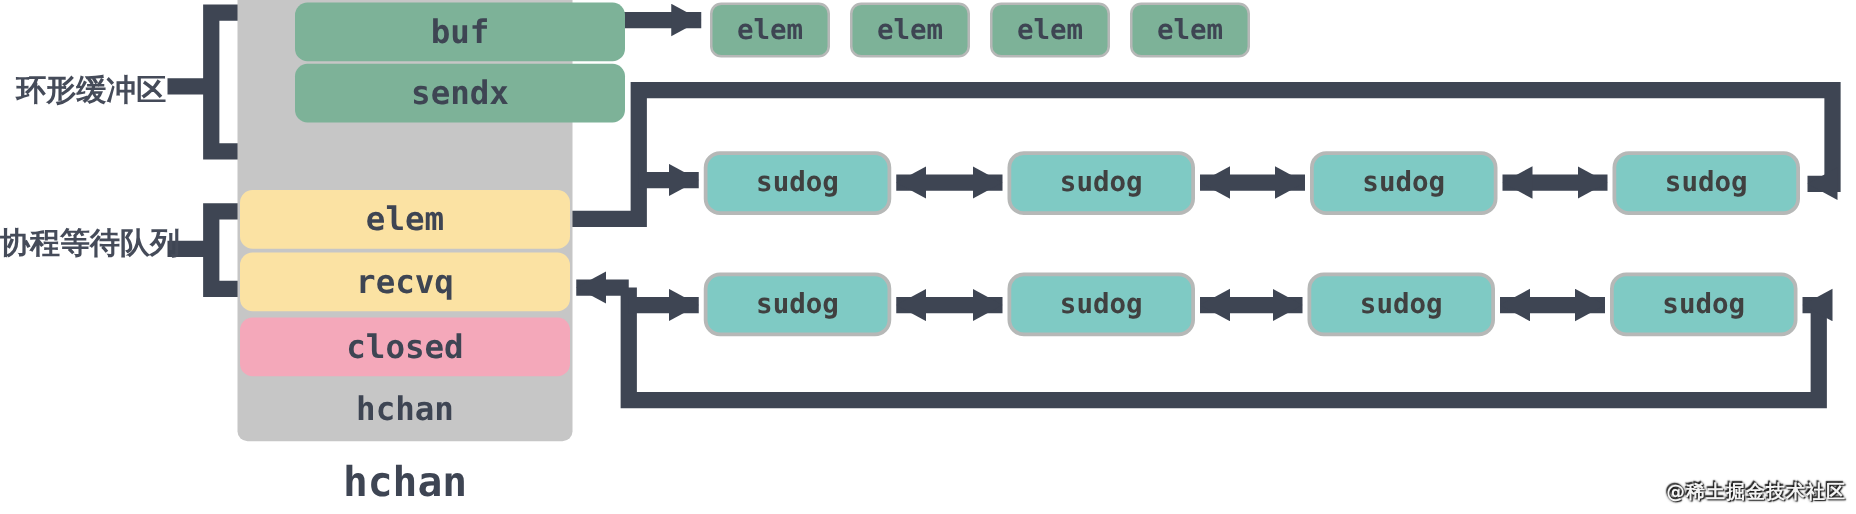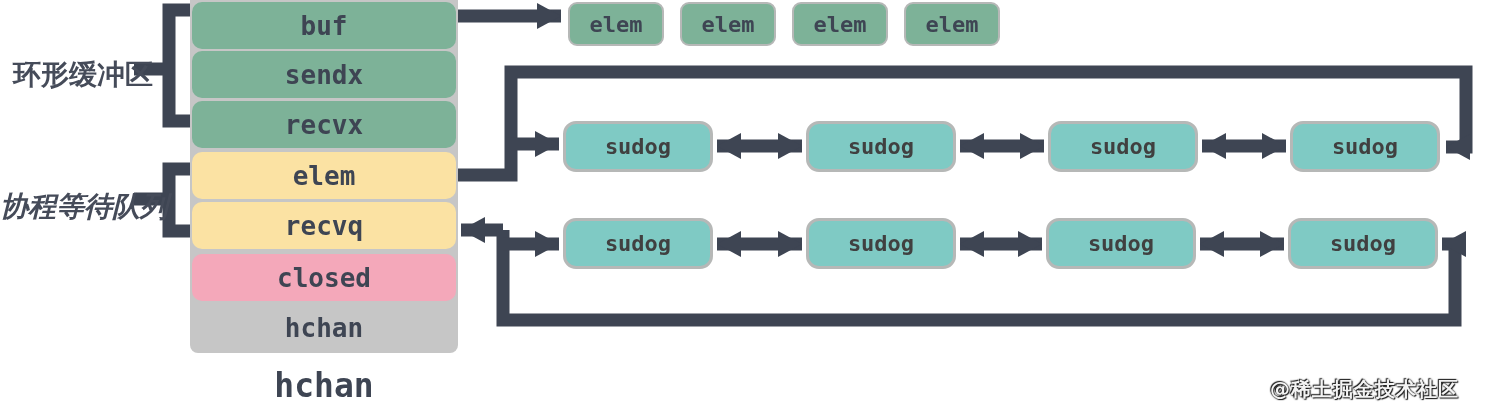--- a/index.html
+++ b/index.html
@@ -16,38 +16,38 @@
   .struct-panel{
     position:absolute;left:190px;top:0;width:268px;height:353px;
     background:#c6c6c6;border-radius:0 0 8px 8px;z-index:2;
   }
   .field-row{
     position:absolute;left:2px;width:264px;height:47px;
     border-radius:10px;
     display:flex;align-items:center;justify-content:center;
     font-weight:bold;font-size:26px;color:#3e4553;
   }
-  .f-green{background:#7db298;}
+  .f-green{background:#7db298;margin-left:44px;}
   .f-yellow{background:#fbe2a3;}
   .f-pink{background:#f4a8ba;}
   .f-lock{background:transparent;}
 
   .caption{
     position:absolute;left:190px;top:366px;width:268px;
     text-align:center;font-weight:bold;font-size:33px;color:#3e4553;z-index:2;
   }
 
   
   .glabel{
     position:absolute;z-index:2;
     font-family:"DejaVu Sans","Liberation Sans",sans-serif;
-    font-weight:bold;font-size:28px;color:#454b59;white-space:nowrap;
+    font-weight:bold;font-size:24px;color:#454b59;white-space:nowrap;
   }
   .glabel.ring{left:13px;top:56px;}
-  .glabel.wait{left:0px;top:188px;font-style:italic;}
+  .glabel.wait{left:0px;top:178px;}
 
   
   .elem-box{
     position:absolute;top:2px;width:96px;height:44px;
     background:#7db298;border:2px solid #b6b8b7;border-radius:9px;
     box-sizing:border-box;
     display:flex;align-items:center;justify-content:center;
     font-weight:bold;font-size:22px;color:#3e4553;z-index:2;
   }
 
@@ -56,23 +56,23 @@
     position:absolute;width:150px;height:51px;
     background:#7fcac4;border:3px solid #b6b8b7;border-radius:13px;
     box-sizing:border-box;
     display:flex;align-items:center;justify-content:center;
     font-weight:bold;font-size:22px;color:#404040;z-index:2;
   }
   .row1{top:121px;}
   .row2{top:218px;}
 
   .watermark{
-    position:absolute;right:26px;bottom:8px;z-index:3;
+    position:absolute;right:8px;bottom:8px;z-index:3;
     font-family:"DejaVu Sans","Liberation Sans",sans-serif;
-    font-weight:bold;font-size:20px;color:rgba(255,255,255,0.95);
+    font-weight:bold;font-size:15px;color:rgba(255,255,255,0.95);
     text-shadow:0 0 2px #1a1a1a,1px 1px 1px #1a1a1a,-1px -1px 1px #1a1a1a;
     letter-spacing:1px;
   }
 </style>
 </head>
 <body>
 
 <div class="canvas">
 
   <svg class="connectors" width="1485" height="411" viewBox="0 0 1485 411">
@@ -105,21 +105,20 @@
 
       <path d="M717,244 H802" marker-start="url(#ah)" marker-end="url(#ah)"></path>
       <path d="M960,244 H1042" marker-start="url(#ah)" marker-end="url(#ah)"></path>
       <path d="M1200,244 H1284" marker-start="url(#ah)" marker-end="url(#ah)"></path>
     </g>
   </svg>
 
   <div class="struct-panel">
     <div class="field-row f-green" style="top:2px;">buf</div>
     <div class="field-row f-green" style="top:51px;">sendx</div>
-    <div class="field-row f-green" style="top:101px;">recvx</div>
     <div class="field-row f-yellow" style="top:152px;">elem</div>
     <div class="field-row f-pink" style="top:254px;">closed</div>
     <div class="field-row f-yellow" style="top:202px;">recvq</div>
     <div class="field-row f-lock" style="top:304px;">hchan</div>
   </div>
   <div class="caption">hchan</div>
 
   <div class="glabel ring">环形缓冲区</div>
   <div class="glabel wait">协程等待队列</div>
 

